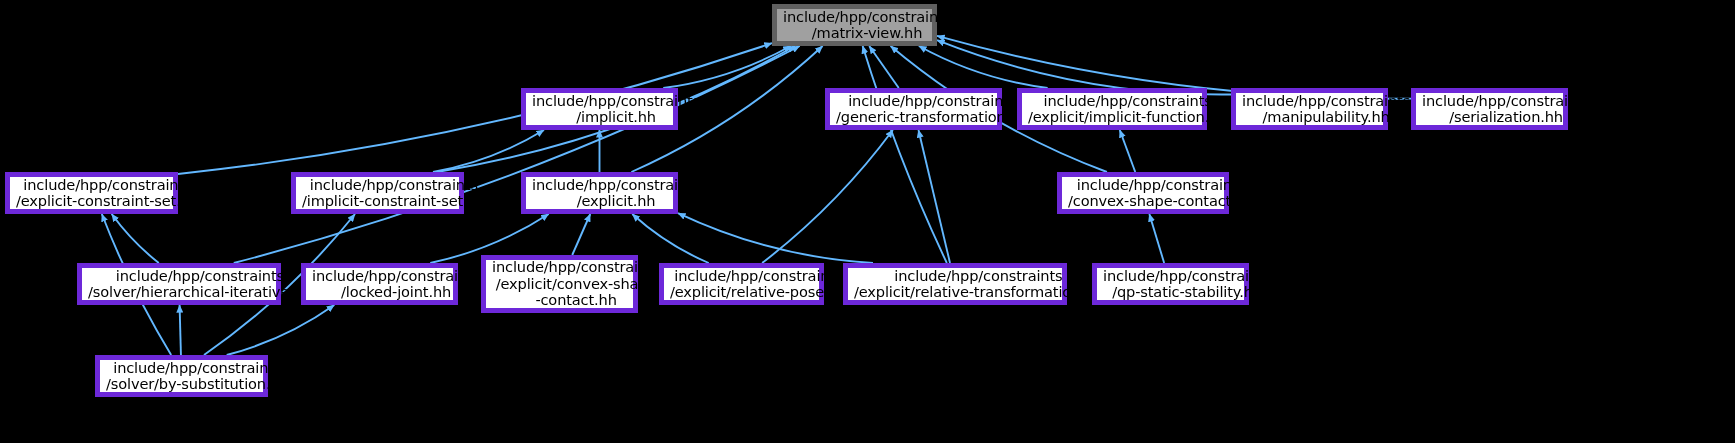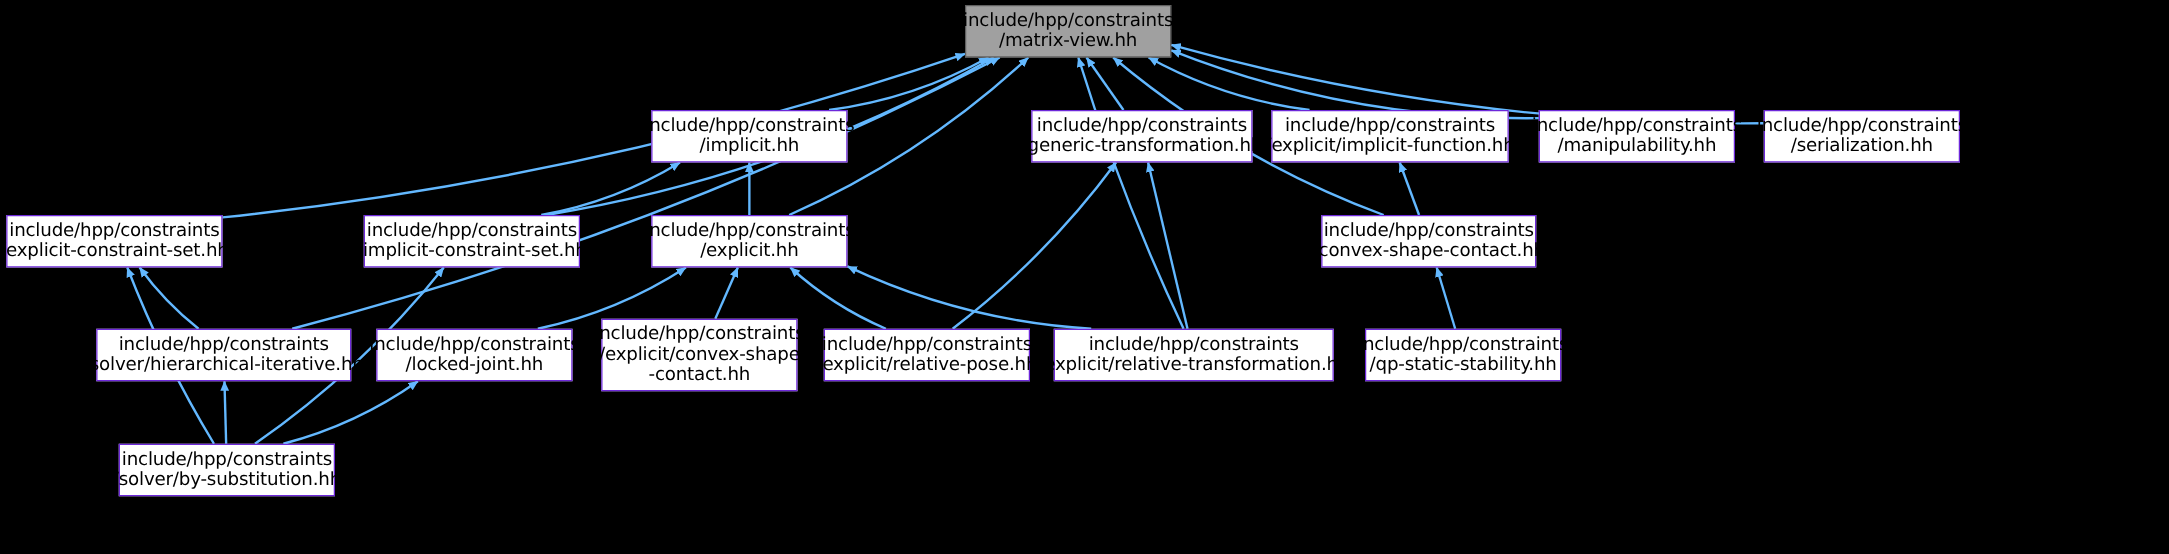--- a/index.html
+++ b/index.html
@@ -1,22 +1,22 @@
 <!DOCTYPE html>
 <html><head>
 <meta charset="utf-8">
 <title>Include dependency graph</title>
 <style>
   html,body{margin:0;padding:0;background:#000;}
   #canvas{position:relative;width:1735px;height:443px;background:#000;
           font-family:"DejaVu Sans","Liberation Sans",sans-serif;overflow:hidden;}
   #edges{position:absolute;left:0;top:0;width:1735px;height:443px;pointer-events:none;}
-  .node{position:absolute;box-sizing:border-box;border:1px solid #6d28d9;
+  .node{position:absolute;box-sizing:border-box;border:5px solid #6d28d9;
         background:#ffffff;color:#000000;display:flex;align-items:center;
-        justify-content:center;text-align:center;line-height:1.12;
+        text-align:center;line-height:1.12;
         font-size:14.6px;letter-spacing:-0.15px;white-space:pre;}
   .node.root{background:#a0a0a0;border-color:#606060;}
   .node .lbl{display:block;padding:0 6px;}
 </style>
 </head>
 <body>
 
 <div id="canvas">
   <svg id="edges" viewBox="0 0 1735 443" xmlns="http://www.w3.org/2000/svg">
       <defs>

